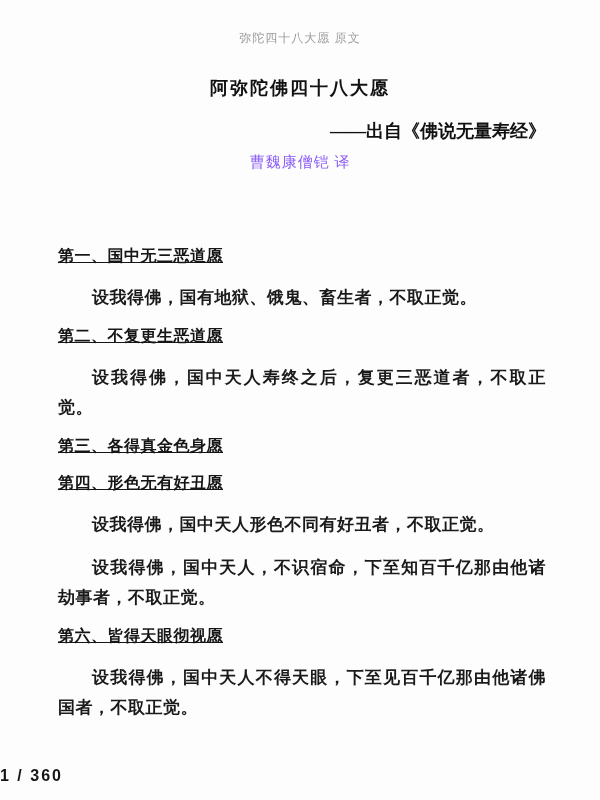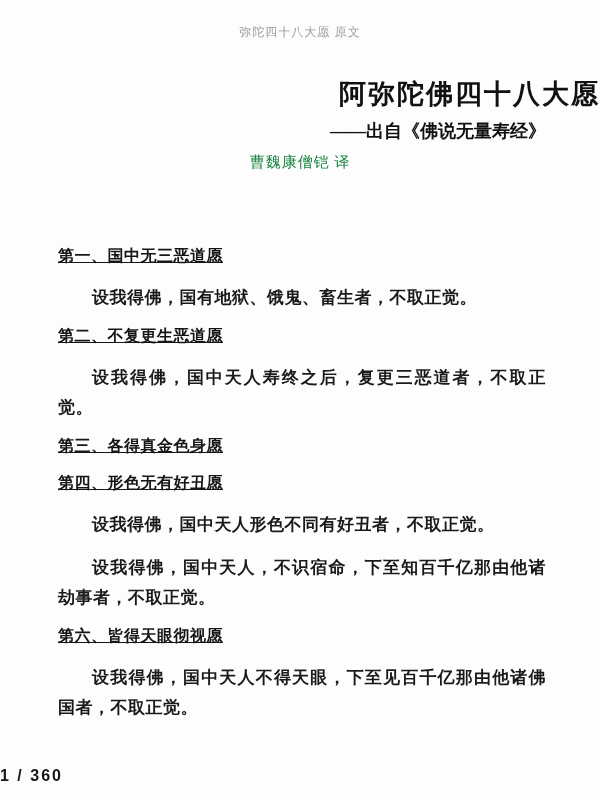--- a/index.html
+++ b/index.html
@@ -11,36 +11,36 @@
   }
   .page {
     position: relative;
     width: 600px;
     height: 800px;
     background: #fdfdfd;
     color: #1c1c1c;
   }
   .doc-header {
     position: absolute;
-    top: 24px;
+    top: 30px;
     left: 0;
     width: 100%;
     text-align: center;
     font-size: 12px;
     letter-spacing: 1px;
     color: #9b9b9b;
     font-family: "Liberation Sans", "DejaVu Sans", sans-serif;
   }
   .doc-title {
     position: absolute;
     top: 76px;
     left: 0;
     width: 100%;
-    text-align: right;
-    font-size: 27px;
+    text-align: center;
+    font-size: 18px;
     font-weight: bold;
     letter-spacing: 2px;
     color: #111;
     font-family: "Liberation Serif", "DejaVu Serif", serif;
   }
   .doc-subtitle {
     position: absolute;
     top: 119px;
     right: 54px;
     font-size: 18px;
@@ -50,21 +50,21 @@
   }
   .doc-translator {
     position: absolute;
     top: 153px;
     left: 0;
     width: 100%;
     text-align: center;
     font-size: 15px;
     font-weight: normal;
     letter-spacing: 1px;
-    color: #15803d;
+    color: #8b5cf6;
     font-family: "Liberation Serif", "DejaVu Serif", serif;
   }
   .vows {
     position: absolute;
     top: 246px;
     left: 58px;
     right: 54px;
   }
   .vow { margin-bottom: 13px; }
   .vow-heading {

